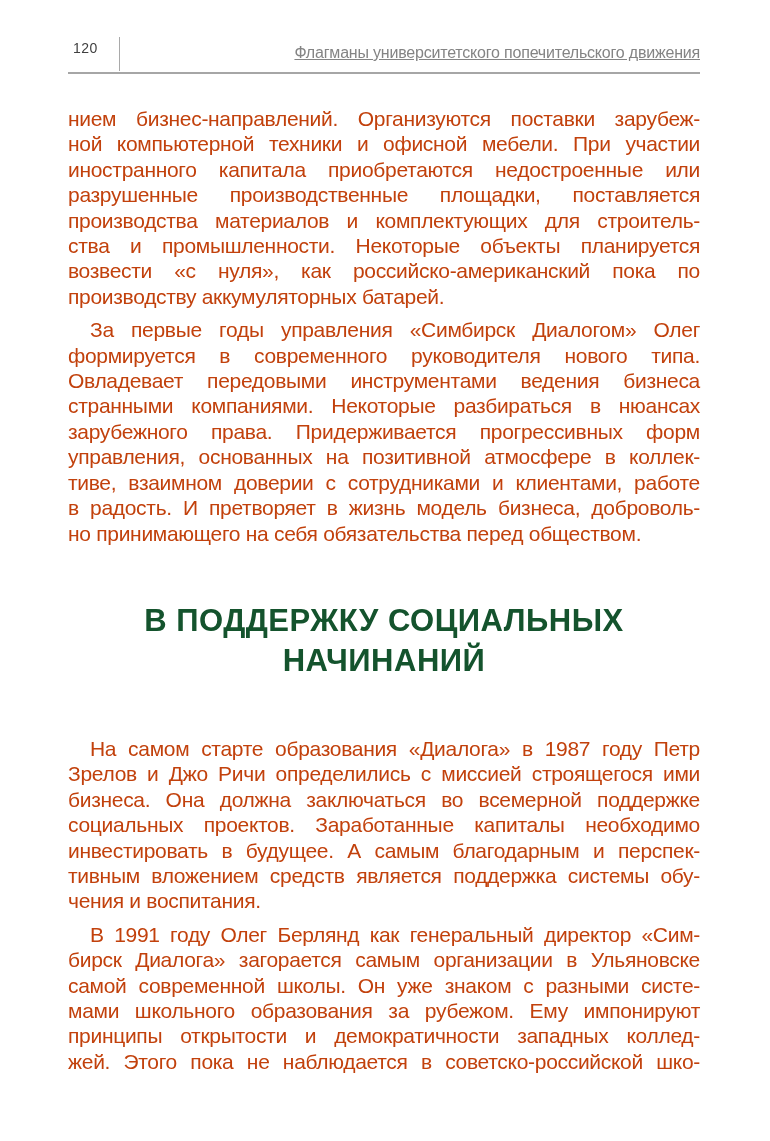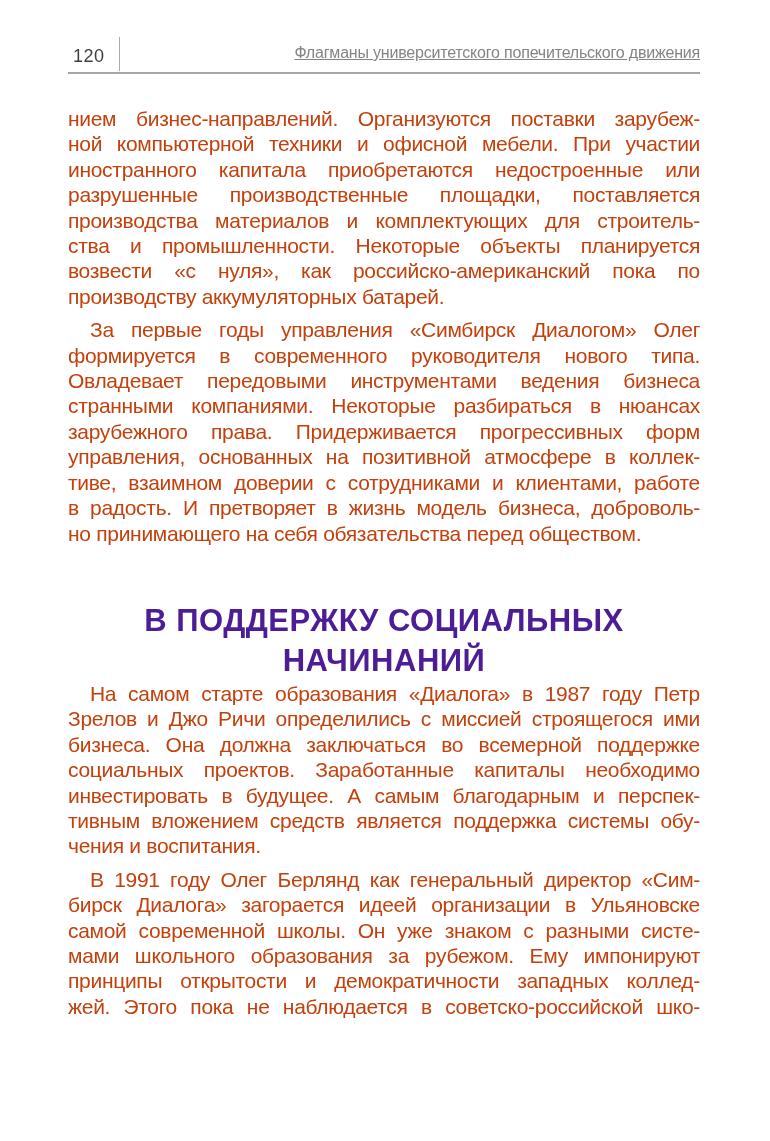--- a/index.html
+++ b/index.html
@@ -19,22 +19,22 @@
   }
   
   .header {
     position: relative;
     height: 72px;
     border-bottom: 2px solid #a6a6a6;
   }
   .pagenum {
     position: absolute;
     left: 5px;
-    bottom: 5px;
-    font-size: 18px;
+    bottom: 16px;
+    font-size: 14px;
     color: #3f3f3f;
     letter-spacing: 0.5px;
   }
   .header-divider {
     position: absolute;
     left: 51px;
     bottom: 1px;
     width: 1px;
     height: 34px;
     background: #a9a9a9;
@@ -48,38 +48,38 @@
     letter-spacing: -0.2px;
     text-decoration: underline;
   }
   
   .body-text {
     font-size: 21px;
     color: #c2410c;
     letter-spacing: -0.3px;
   }
   .block-top { margin-top: 32px; }
-  .block-bottom { }
+  .block-bottom { margin-top: 55px; }
   .para { line-height: 25.4px; }
   .para + .para { margin-top: 8px; }
   .line {
     text-align: justify;
     text-align-last: justify;
     white-space: nowrap;
   }
   .line.last { text-align-last: left; }
   .para.indent .line:first-child { text-indent: 22px; }
   
   .section-heading {
     margin: 55px 0 0 0;
     font-size: 31px;
     line-height: 40px;
     font-weight: bold;
     text-align: center;
-    color: #4c1d95;
+    color: #14532d;
     letter-spacing: 0.5px;
     font-family: "Liberation Sans", sans-serif;
   }
 </style>
 </head>
 <body>
 
 <div class="page">
 
   <div class="header">
@@ -119,21 +119,21 @@
         <div class="line">На самом старте образования «Диалога» в 1987 году Петр</div>
         <div class="line">Зрелов и Джо Ричи определились с миссией строящегося ими</div>
         <div class="line">бизнеса. Она должна заключаться во всемерной поддержке</div>
         <div class="line">социальных проектов. Заработанные капиталы необходимо</div>
         <div class="line">инвестировать в будущее. А самым благодарным и перспек-</div>
         <div class="line">тивным вложением средств является поддержка системы обу-</div>
         <div class="line last">чения и воспитания.</div>
       </div>
       <div class="para indent">
         <div class="line">В 1991 году Олег Берлянд как генеральный директор «Сим-</div>
-        <div class="line">бирск Диалога» загорается идеей организации в Ульяновске</div>
+        <div class="line">бирск Диалога» загорается самым организации в Ульяновске</div>
         <div class="line">самой современной школы. Он уже знаком с разными систе-</div>
         <div class="line">мами школьного образования за рубежом. Ему импонируют</div>
         <div class="line">принципы открытости и демократичности западных коллед-</div>
         <div class="line">жей. Этого пока не наблюдается в советско-российской шко-</div>
       </div>
     </div>
 
 </div>
 
 </body></html>

